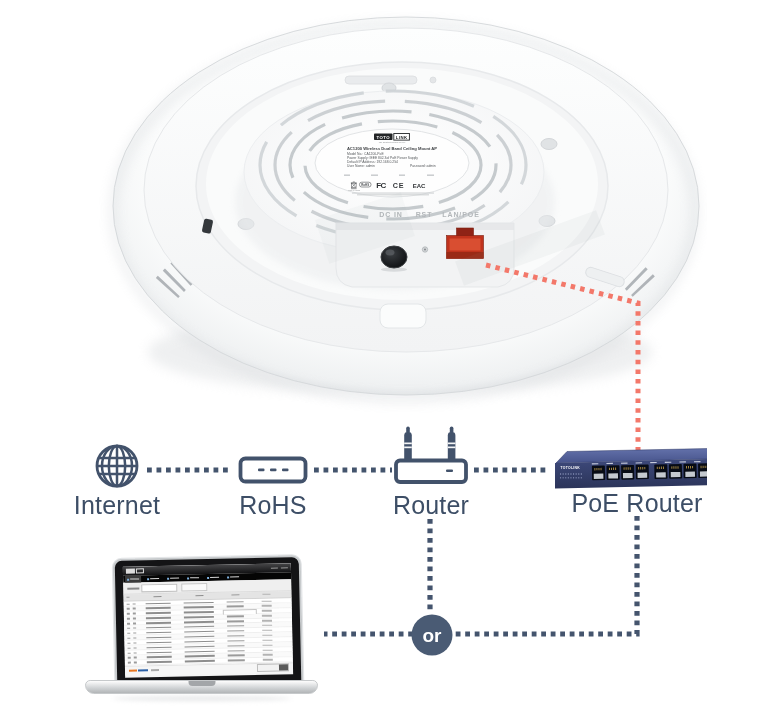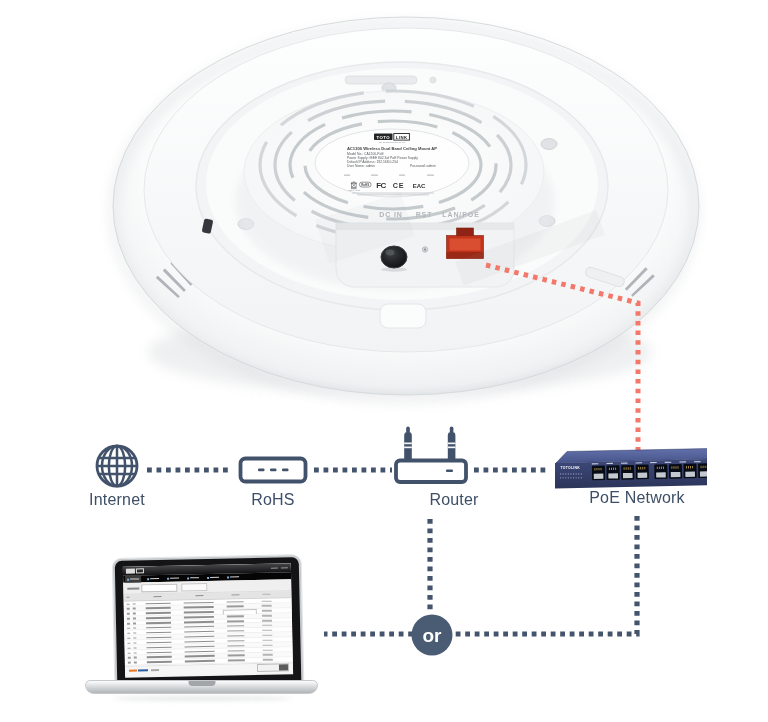--- a/index.html
+++ b/index.html
@@ -1,20 +1,20 @@
 <!DOCTYPE html>
 <html><head>
 <meta charset="utf-8">
 <style>
   html,body{margin:0;padding:0;background:#fff}
   #stage{position:relative;width:707px;height:722px;background:#fff;overflow:hidden;
          font-family:"Liberation Sans","DejaVu Sans",sans-serif}
   svg text{font-family:"Liberation Sans","DejaVu Sans",sans-serif}
   #scene{position:absolute;left:0;top:0}
-  .lbl{position:absolute;transform:translateX(-50%);font-size:16px;color:#3d4e66;
+  .lbl{position:absolute;transform:translateX(-50%);font-size:25px;color:#3d4e66;
        letter-spacing:.2px;white-space:nowrap;font-weight:400}
   
   .laptop{position:absolute;left:85px;top:556px;width:233px;height:152px}
   .lt-screen{position:absolute;left:29px;top:1px;width:184px;height:124px;background:#141416;
              border:2px solid #c7cacc;border-bottom-color:#9ea1a4;border-radius:9px 9px 2px 2px;
              transform:rotate(-1.2deg);box-shadow:0 0 0 1px #e3e5e7}
   .lt-ui{position:absolute;left:8px;top:6px;right:8px;bottom:7px;background:#f4f4f4;overflow:hidden}
   .ui-header{height:9px;background:linear-gradient(#454547,#121214);display:flex;align-items:center;padding:0 3px}
   .chipA{width:9px;height:4.5px;background:#ddd}
   .chipB{width:8px;height:4.5px;border:1px solid #ddd;box-sizing:border-box;margin-left:1px}
@@ -258,22 +258,22 @@
   </g>
 
   <g>
     <circle cx="432" cy="635" r="20.5" fill="#4a5b74"></circle>
     <text x="432" y="641.8" font-size="19" font-weight="bold" fill="#ffffff" text-anchor="middle">or</text>
   </g>
 </svg>
 
 <span class="lbl" style="left:117px;top:491px">Internet</span>
 <span class="lbl" style="left:273px;top:491px">RoHS</span>
-<span class="lbl" style="left:454px;top:491px">Router</span>
-<span class="lbl" style="left:637px;top:489px">PoE Network</span>
+<span class="lbl" style="left:431px;top:491px">Router</span>
+<span class="lbl" style="left:637px;top:489px">PoE Router</span>
 
 <div class="laptop">
   <div class="lt-shadow"></div>
   <div class="lt-screen">
     <div class="lt-ui">
       <div class="ui-header">
         <span class="chipA"></span>
         <span class="chipB"></span>
         <span class="sp"></span>
         <span class="hdash"></span>

